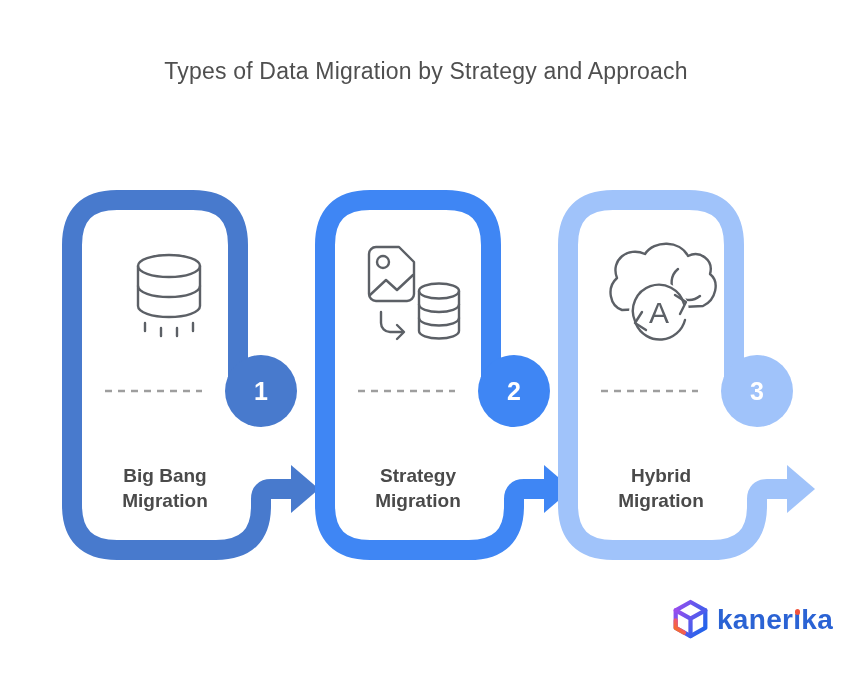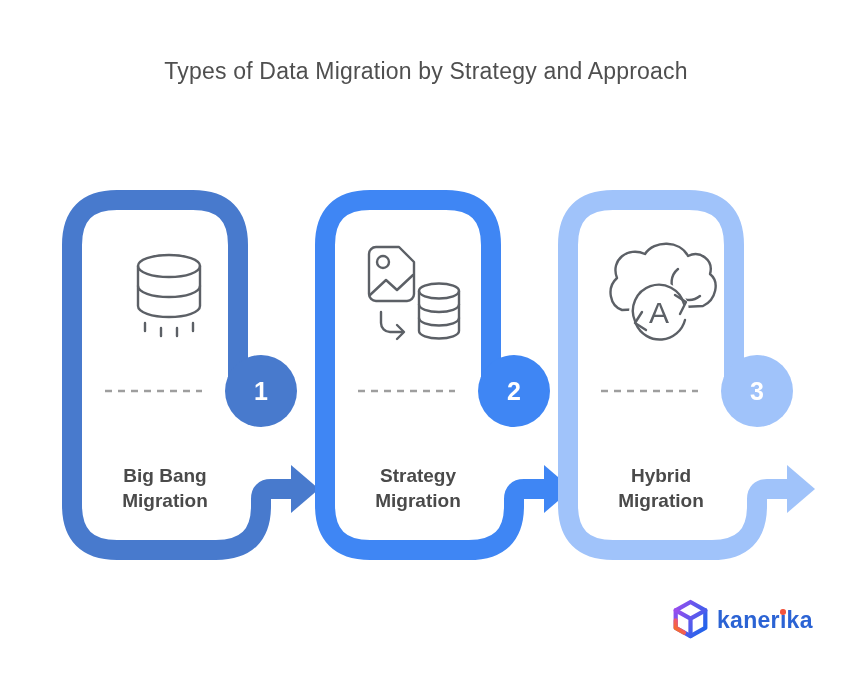--- a/index.html
+++ b/index.html
@@ -22,21 +22,21 @@
   }
   .label span { display:block; }
   .badge-num { font-size:25px; font-weight:bold; fill:#ffffff; }
   .icon-letter {
     font-size:30px; font-weight:400; fill:#5c6066;
     stroke:#ffffff; stroke-width:7px; paint-order:stroke;
   }
   .logo { position:absolute; left:672px; top:597px; display:flex; align-items:center; }
   .logo-cube { margin-right:8px; }
   .logo-text {
-    font-size:23px; font-weight:bold; color:#2b63d4; letter-spacing:0.3px;
+    font-size:28px; font-weight:bold; color:#2b63d4; letter-spacing:0.3px;
     display:flex; line-height:46px;
   }
   .logo-i { position:relative; }
   .logo-i .dot {
     position:absolute; left:50%; top:12px; width:5.5px; height:5.5px;
     margin-left:-2.75px; border-radius:50%; background:#f2543d;
   }
 </style>
 </head>
 <body>

